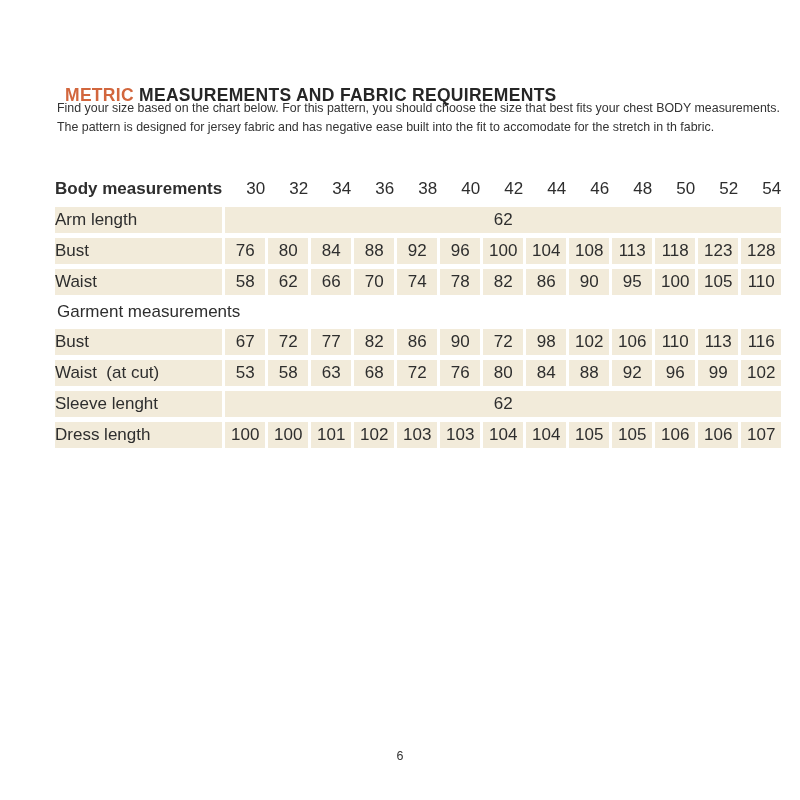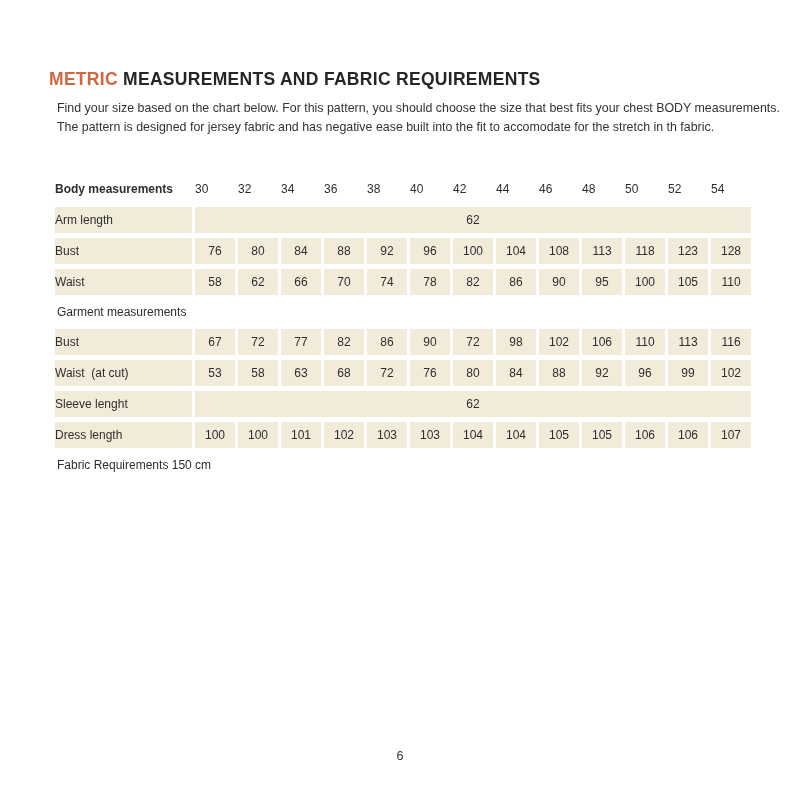--- a/index.html
+++ b/index.html
@@ -3,40 +3,40 @@
 <meta charset="utf-8">
 <style>
   :root { --accent:#d2663d; --rowbg:#f2ebda; --ink:#2e2e2e; }
   * { box-sizing:border-box; }
   html,body { margin:0; padding:0; }
   body {
     width:800px; height:800px; background:#ffffff; position:relative;
     font-family:"Liberation Sans", sans-serif; color:var(--ink); overflow:hidden;
   }
   .title {
-    position:absolute; left:49px; top:69px; margin:0;
+    position:absolute; left:49px; top:69px; margin:16px;
     font-size:17.5px; font-weight:700; letter-spacing:0.3px; color:#262626;
     white-space:nowrap;
   }
   .title .accent { color:var(--accent); }
   .intro {
     position:absolute; left:49px; top:91px; margin:8px;
     font-size:12.4px; line-height:18.5px; color:#333333; white-space:nowrap;
   }
   .tablewrap { position:absolute; left:52px; top:171px; }
   table.chart {
     border-collapse:separate; border-spacing:3px 5px; table-layout:fixed;
-    font-size:12px; color:var(--ink);
+    font-size:17px; color:var(--ink);
   }
   table.chart td { height:26px; padding:0; vertical-align:middle; overflow:hidden; }
   td.lbl {
     background:var(--rowbg); text-align:left; padding-left:9px; white-space:pre;
   }
   td.lbl.plain { background:transparent; font-weight:700; }
-  td.size { background:transparent; text-align:left; }
+  td.size { background:transparent; text-align:right; }
   td.val { background:var(--rowbg); text-align:center; }
   tr.section td {
     background:transparent; font-weight:400; text-align:left; padding-left:2px;
     height:24px; white-space:pre;margin-left:30px;
   }
   .pagenum {
     position:absolute; left:0; right:0; top:749px; text-align:center;
     font-size:12.5px; color:#333333;
   }
 </style>
@@ -168,22 +168,19 @@
             <td class="val">103</td>
             <td class="val">103</td>
             <td class="val">104</td>
             <td class="val">104</td>
             <td class="val">105</td>
             <td class="val">105</td>
             <td class="val">106</td>
             <td class="val">106</td>
             <td class="val">107</td>
           </tr>
-          <tr class="section">
-            <td class="" colspan="14">Fabric Requirements 150 cm</td>
-          </tr>
         </tbody>
     </table>
   </div>
 
   <div class="pagenum">6</div>
 
 </div>
 
 </body></html>

